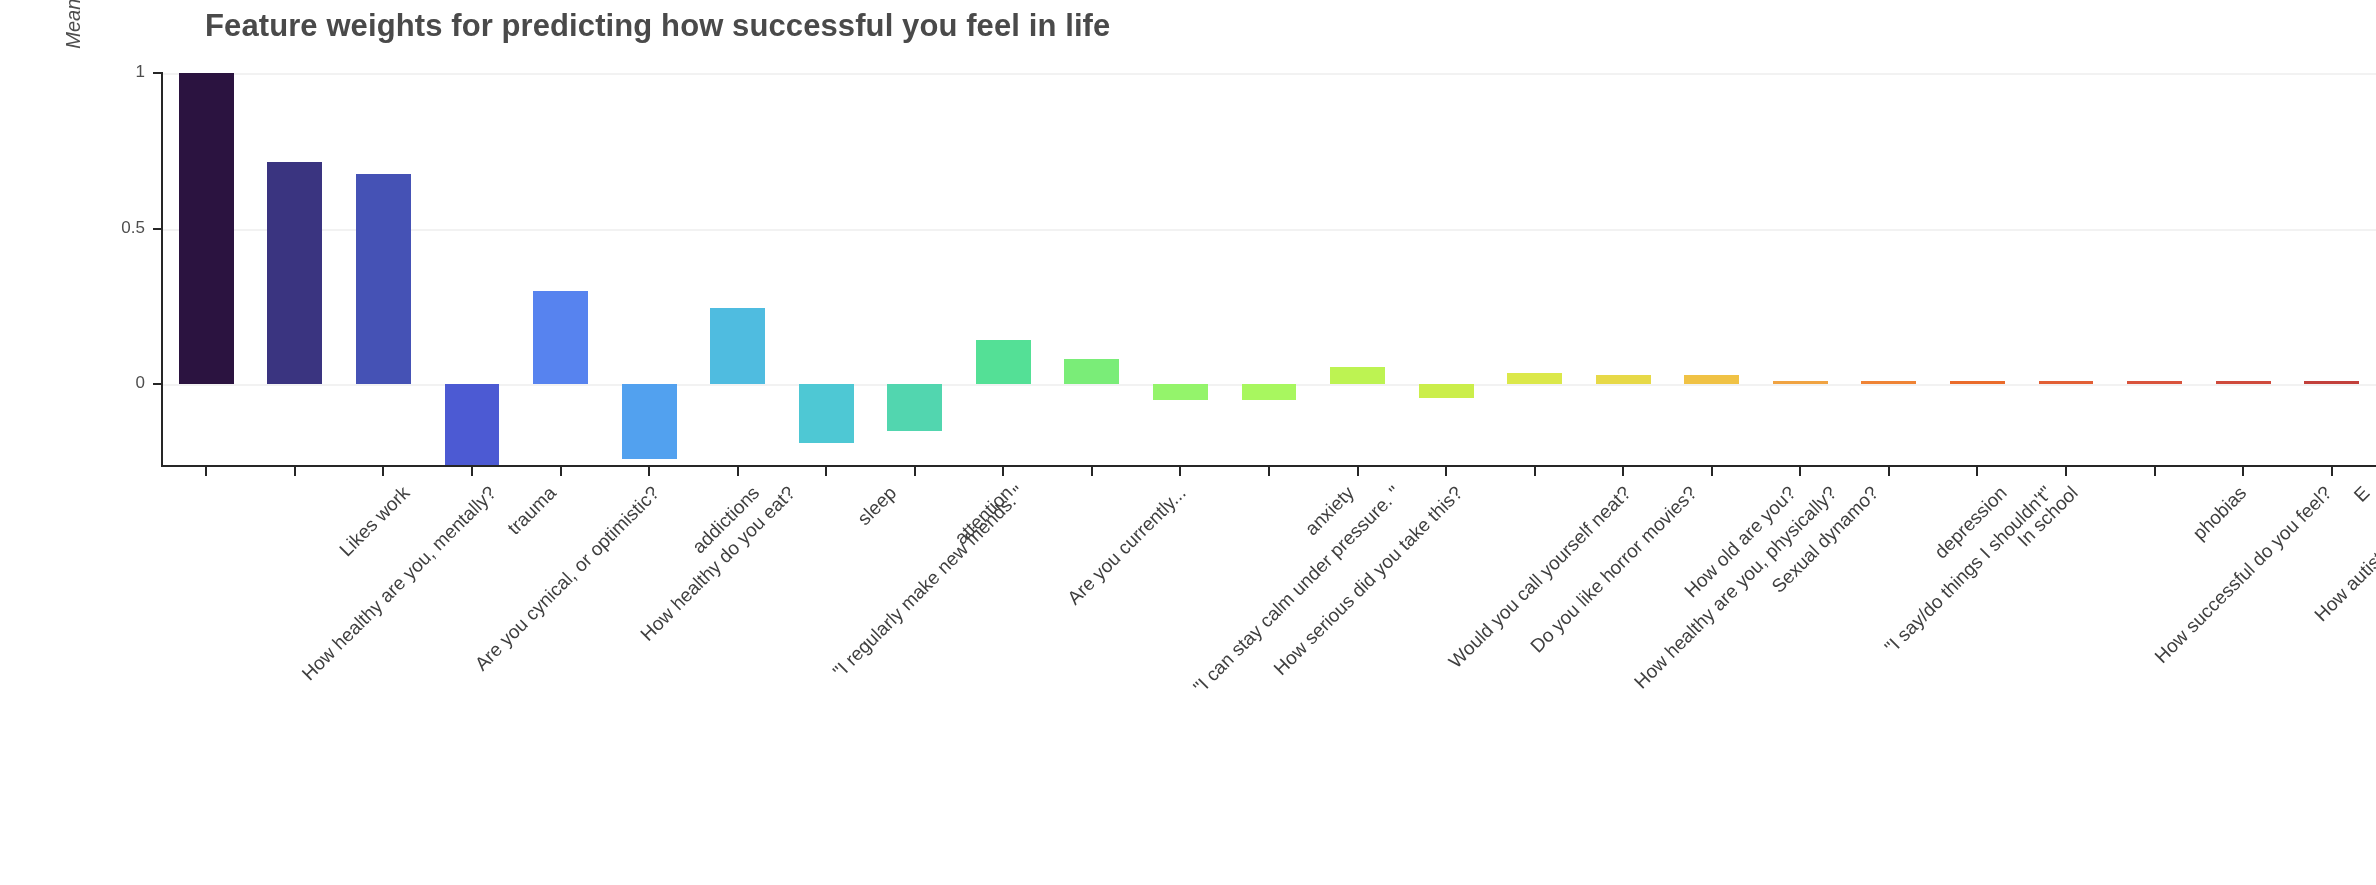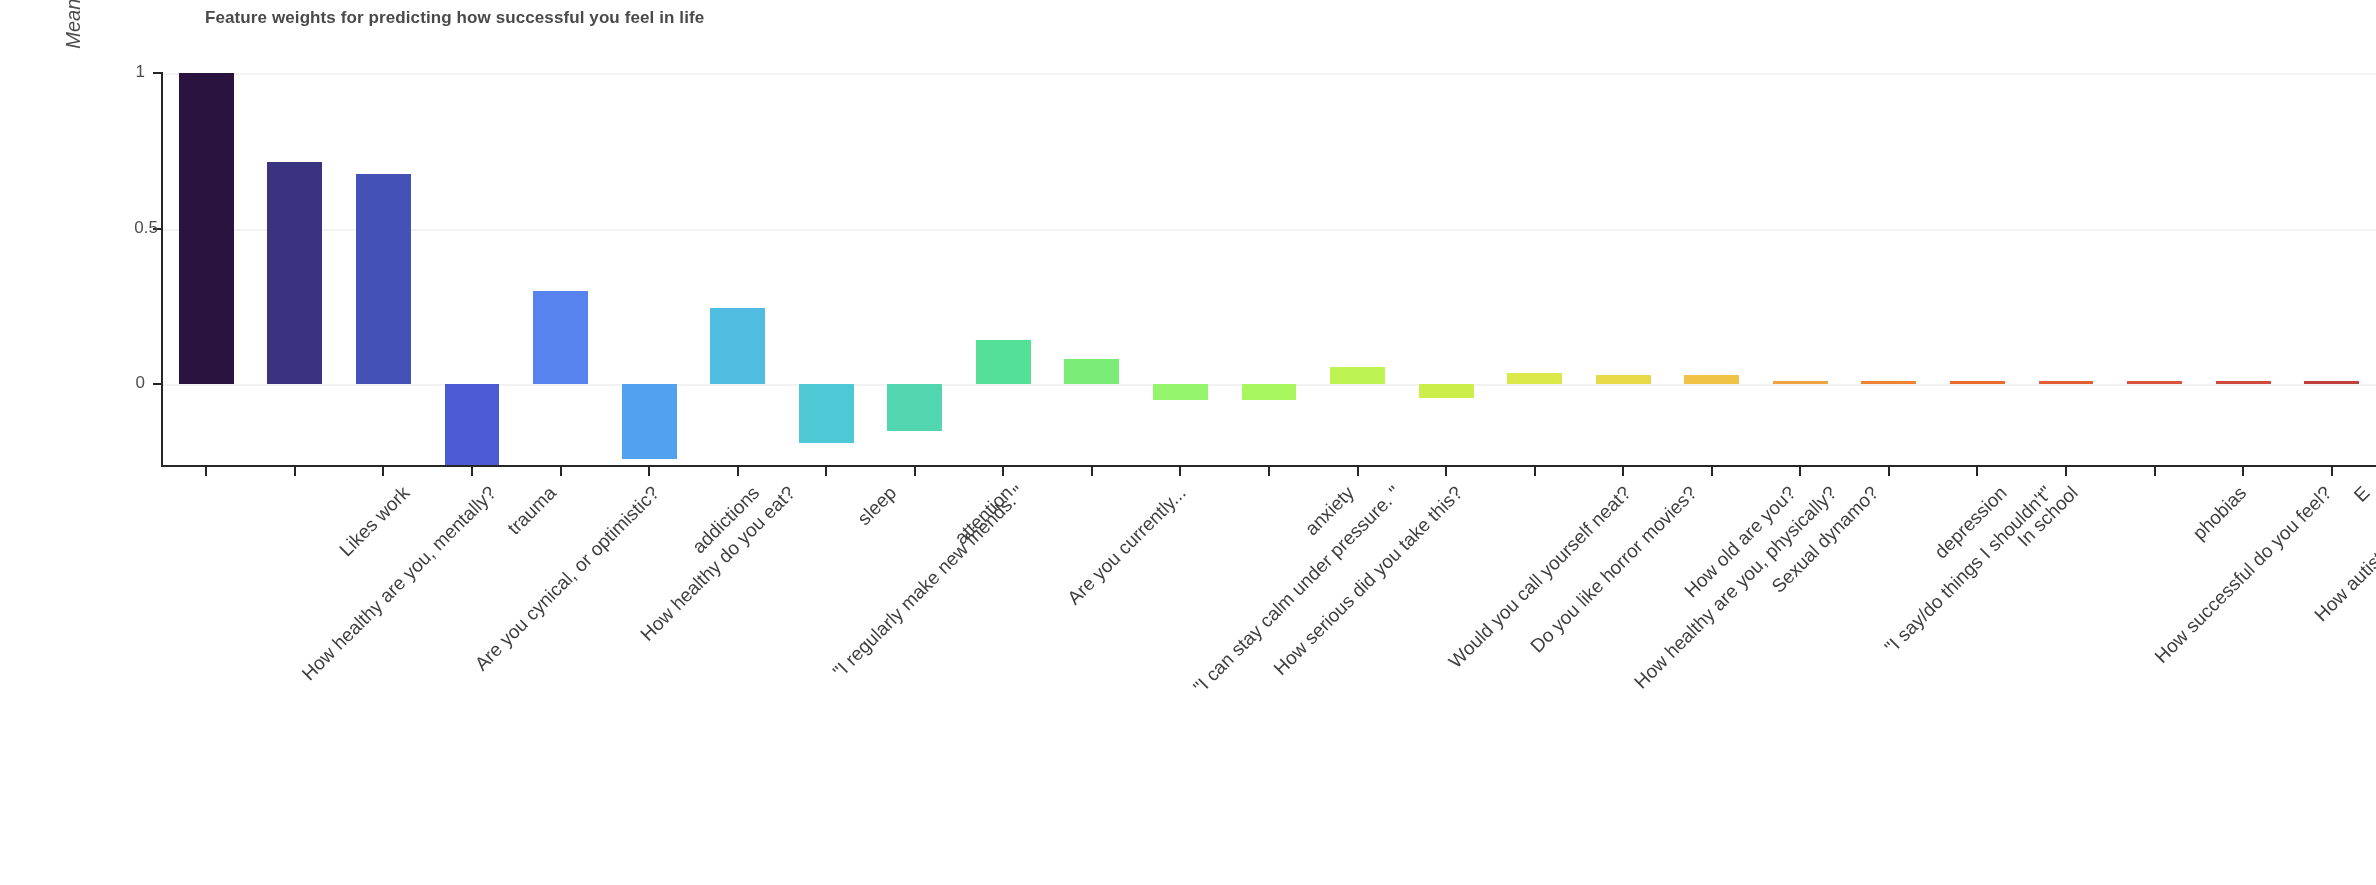--- a/index.html
+++ b/index.html
@@ -19,21 +19,21 @@
     width: 2376px;
     height: 885px;
     background: #ffffff;
   }
 
   
   #chart-title {
     position: absolute;
     left: 205px;
     top: 8px;
-    font-size: 17px;
+    font-size: 31px;
     font-weight: bold;
     color: #4a4a4a;
     letter-spacing: 0.1px;
     white-space: nowrap;
   }
 
   
   
   #plot-area {
     position: absolute;
@@ -169,21 +169,21 @@
         <div class="bar" style="left: 2053.71px; top: 308px; width: 54.9072px; height: 3px; background: rgb(207, 74, 60);"></div>
         <div class="bar" style="left: 2142.27px; top: 308px; width: 54.9072px; height: 3px; background: rgb(194, 64, 59);"></div>
       </div>
   </div>
 
   <div id="y-axis-spine"></div>
   <div id="y-ticks">
       <div class="y-tick-mark" style="top: 72px;"></div>
       <div class="y-tick-label-inner" style="left: 85px; top: 62px;">1</div>
       <div class="y-tick-mark" style="top: 227.5px;"></div>
-      <div class="y-tick-label-inner" style="left: 98px; top: 217.5px; text-align: right;">0.5</div>
+      <div class="y-tick-label-inner" style="left: 85px; top: 217.5px; text-align: right;">0.5</div>
       <div class="y-tick-mark" style="top: 383px;"></div>
       <div class="y-tick-label-inner" style="left: 85px; top: 373px;">0</div>
     </div>
 
   <div id="x-axis-spine"></div>
   <div id="x-ticks">
       <div class="x-tick-mark" style="left: 205.28px;"></div>
       <div class="x-tick-mark" style="left: 293.84px;"></div>
       <div class="x-tick-mark" style="left: 382.4px;"></div>
       <div class="x-tick-mark" style="left: 470.96px;"></div>

